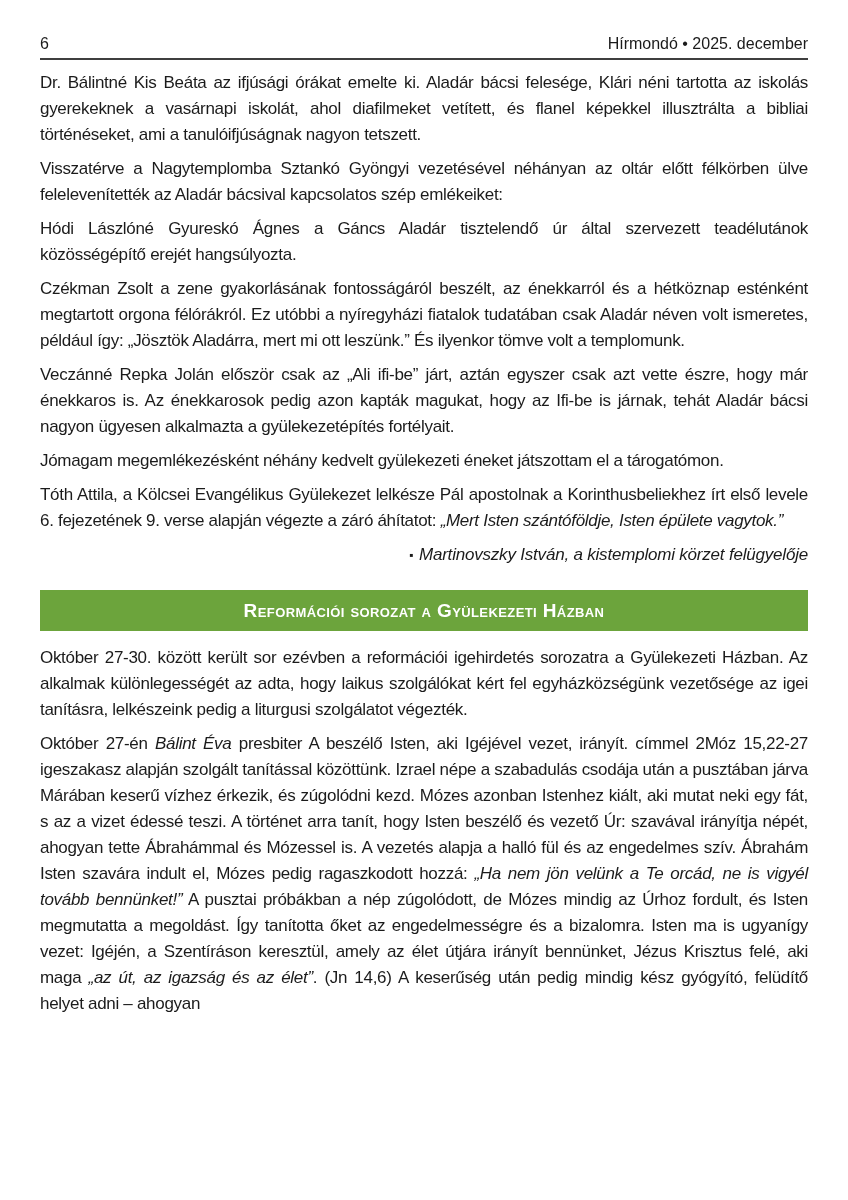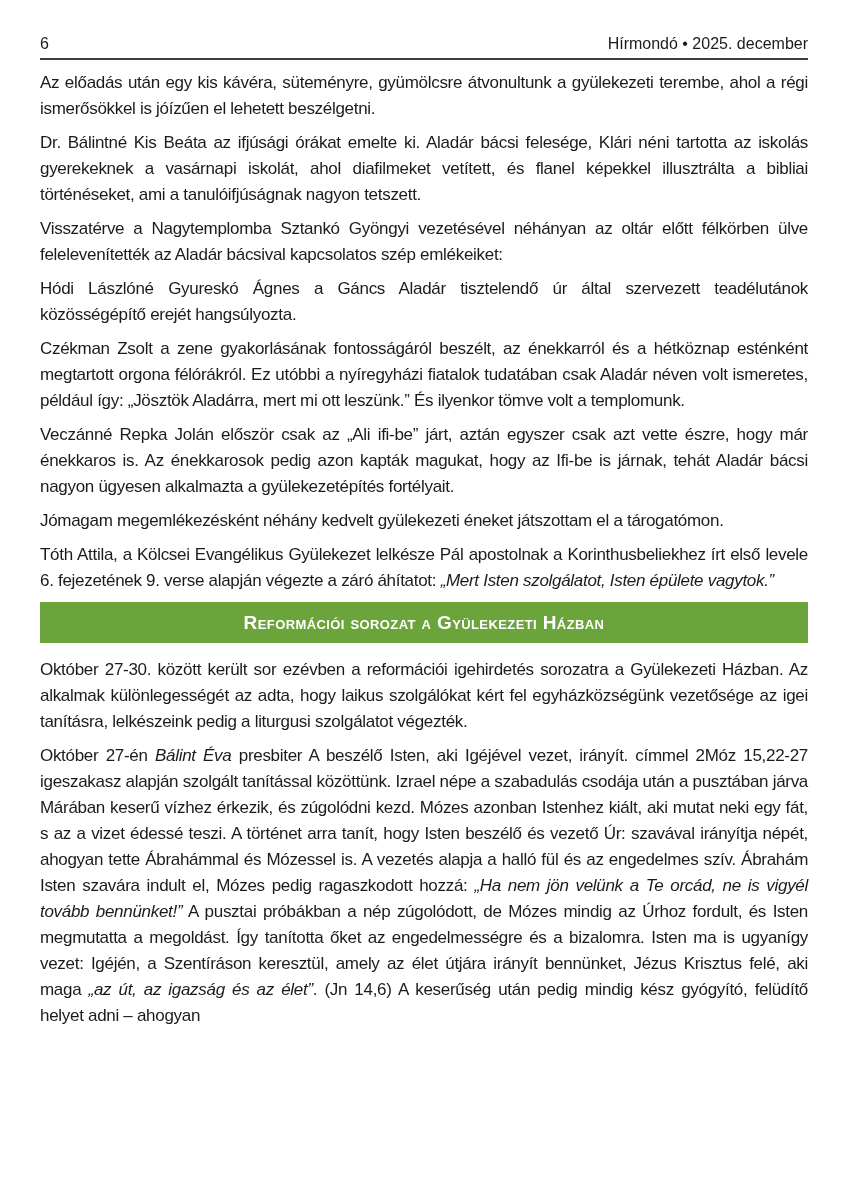--- a/index.html
+++ b/index.html
@@ -63,30 +63,32 @@
 <body>
 
 <div class="page">
 
   <header class="page-header">
     <span>6</span>
     <span>Hírmondó • 2025. december</span>
   </header>
 
   <section>
-      <p class="para"><span>Az előadás után egy kis kávéra, süteményre, gyümölcsre átvonultunk a gyülekezeti terembe, ahol a régi ismerősökkel is jóízűen el lehetett beszélgetni.</span></p>
       <p class="para"><span>Dr. Bálintné Kis Beáta az ifjúsági órákat emelte ki. Aladár bácsi felesége, Klári néni tartotta az iskolás gyerekeknek a vasárnapi iskolát, ahol diafilmeket vetített, és flanel képekkel illusztrálta a bibliai történéseket, ami a tanulóifjúságnak nagyon tetszett.</span></p>
       <p class="para"><span>Visszatérve a Nagytemplomba Sztankó Gyöngyi vezetésével néhányan az oltár előtt félkörben ülve felelevenítették az Aladár bácsival kapcsolatos szép emlékeiket:</span></p>
       <p class="para"><span>Hódi Lászlóné Gyureskó Ágnes a Gáncs Aladár tisztelendő úr által szervezett teadélutánok közösségépítő erejét hangsúlyozta.</span></p>
       <p class="para"><span>Czékman Zsolt a zene gyakorlásának fontosságáról beszélt, az énekkarról és a hétköznap esténként megtartott orgona félórákról. Ez utóbbi a nyíregyházi fiatalok tudatában csak Aladár néven volt ismeretes, például így: „Jösztök Aladárra, mert mi ott leszünk.” És ilyenkor tömve volt a templomunk.</span></p>
       <p class="para"><span>Veczánné Repka Jolán először csak az „Ali ifi-be” járt, aztán egyszer csak azt vette észre, hogy már énekkaros is. Az énekkarosok pedig azon kapták magukat, hogy az Ifi-be is járnak, tehát Aladár bácsi nagyon ügyesen alkalmazta a gyülekezetépítés fortélyait.</span></p>
       <p class="para"><span>Jómagam megemlékezésként néhány kedvelt gyülekezeti éneket játszottam el a tárogatómon.</span></p>
-      <p class="para"><span>Tóth Attila, a Kölcsei Evangélikus Gyülekezet lelkésze Pál apostolnak a Korinthusbeliekhez írt első levele 6. fejezetének 9. verse alapján végezte a záró áhítatot: </span><span class="i">„Mert Isten szolgálatot, Isten épülete vagytok.”</span></p>
+      <p class="para"><span>Tóth Attila, a Kölcsei Evangélikus Gyülekezet lelkésze Pál apostolnak a Korinthusbeliekhez írt első levele 6. fejezetének 9. verse alapján végezte a záró áhítatot: </span><span class="i">„Mert Isten szántóföldje, Isten épülete vagytok.”</span></p>
     </section>
 
+  <p class="byline">
+    <span class="bullet">▪</span><span class="i">Martinovszky István, a kistemplomi körzet felügyelője</span>
+  </p>
 
   <div class="banner" style="background: rgb(108, 164, 60); color: rgb(255, 255, 255);">
     <span>Reformációi sorozat a Gyülekezeti Házban</span>
   </div>
 
   <section>
       <p class="para"><span>Október 27-30. között került sor ezévben a reformációi igehirdetés sorozatra a Gyülekezeti Házban. Az alkalmak különlegességét az adta, hogy laikus szolgálókat kért fel egyházközségünk vezetősége az igei tanításra, lelkészeink pedig a liturgusi szolgálatot végezték.</span></p>
       <p class="para"><span class="b">Október 27-én</span><span> </span><span class="i">Bálint Éva</span><span> presbiter </span><span class="b">A beszélő Isten, aki Igéjével vezet, irányít</span><span>. címmel 2Móz 15,22-27 igeszakasz alapján szolgált tanítással közöttünk. Izrael népe a szabadulás csodája után a pusztában járva Márában keserű vízhez érkezik, és zúgolódni kezd. Mózes azonban Istenhez kiált, aki mutat neki egy fát, s az a vizet édessé teszi. A történet arra tanít, hogy Isten beszélő és vezető Úr: szavával irányítja népét, ahogyan tette Ábrahámmal és Mózessel is. A vezetés alapja a halló fül és az engedelmes szív. Ábrahám Isten szavára indult el, Mózes pedig ragaszkodott hozzá: </span><span class="i">„Ha nem jön velünk a Te orcád, ne is vigyél tovább bennünket!”</span><span> A pusztai próbákban a nép zúgolódott, de Mózes mindig az Úrhoz fordult, és Isten megmutatta a megoldást. Így tanította őket az engedelmességre és a bizalomra. Isten ma is ugyanígy vezet: Igéjén, a Szentíráson keresztül, amely az élet útjára irányít bennünket, Jézus Krisztus felé, aki maga </span><span class="i">„az út, az igazság és az élet”</span><span>. (Jn 14,6) A keserűség után pedig mindig kész gyógyító, felüdítő helyet adni – ahogyan</span></p>
     </section>
 

